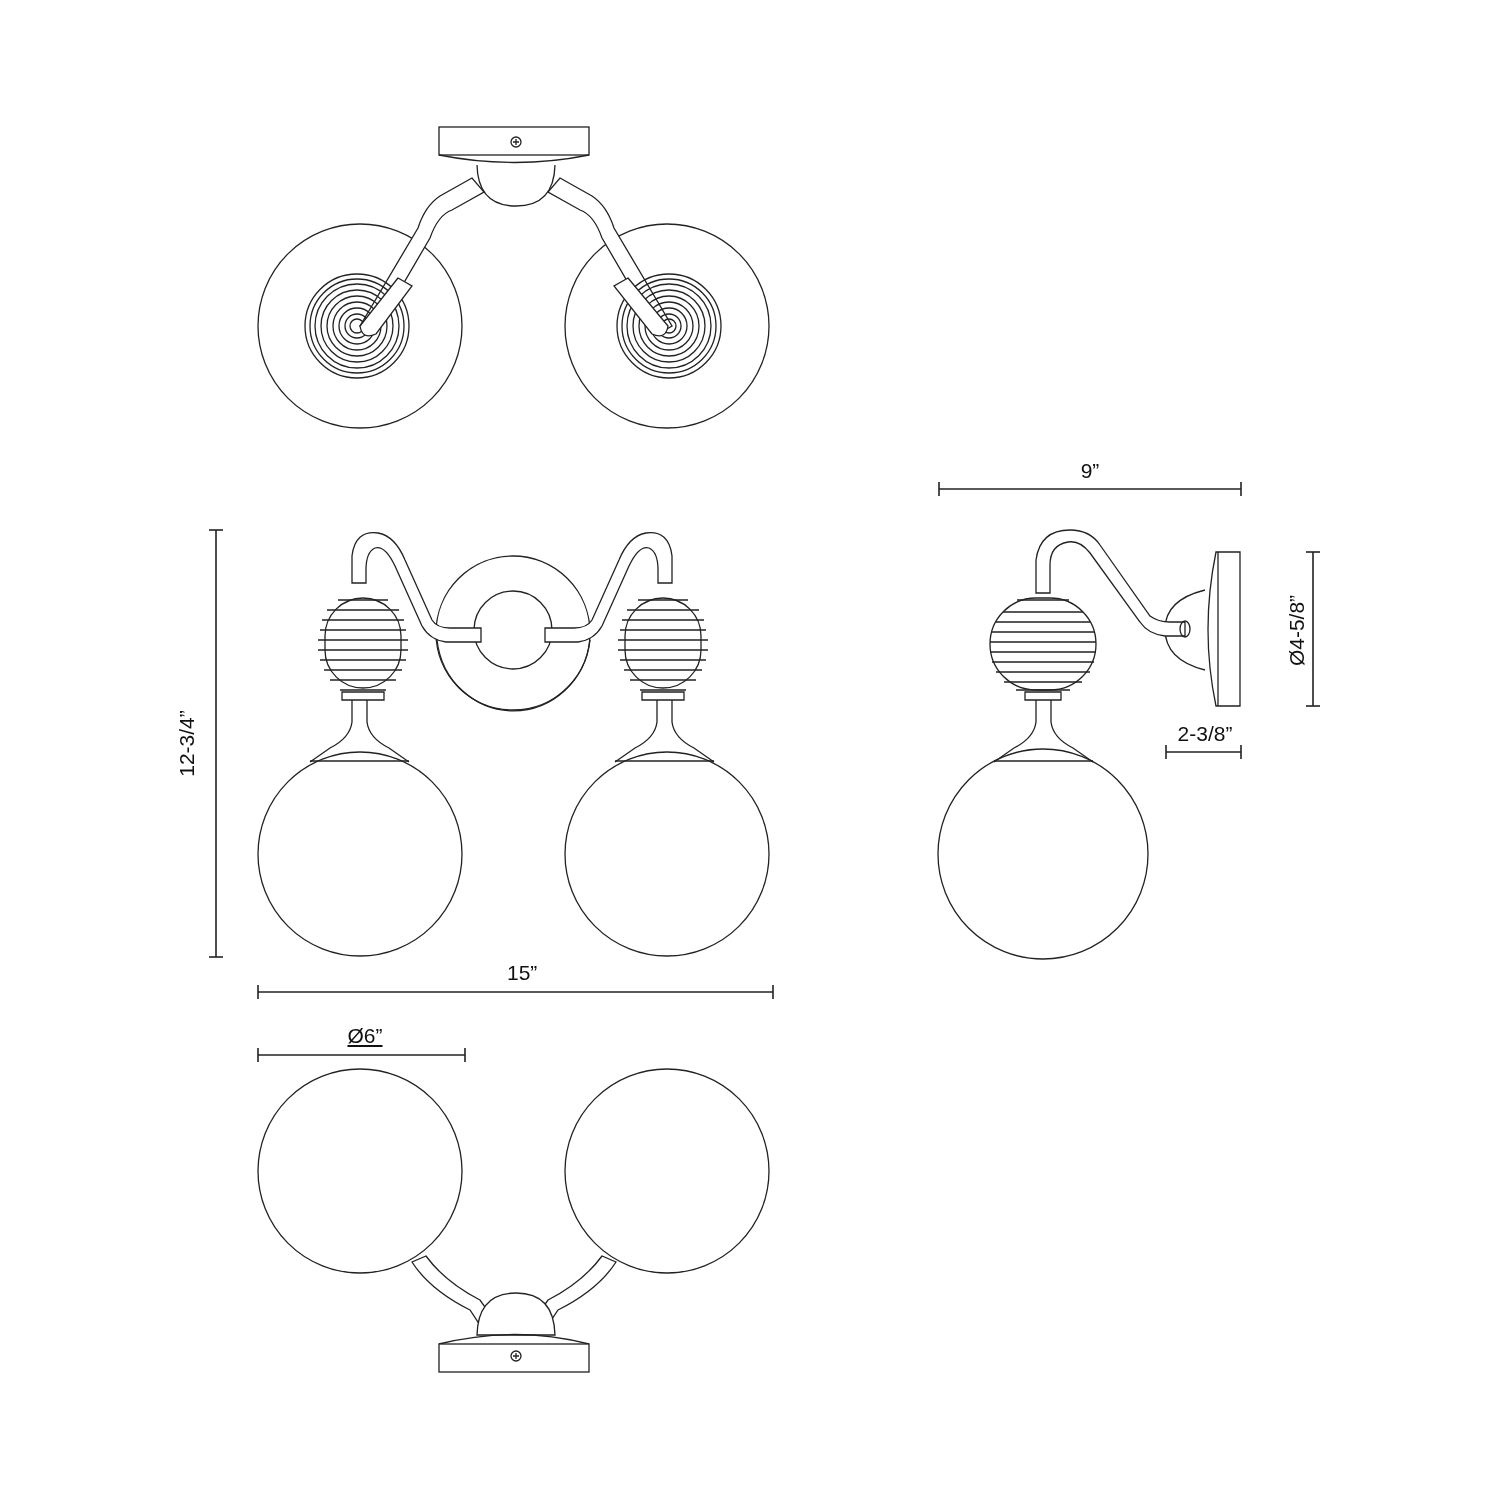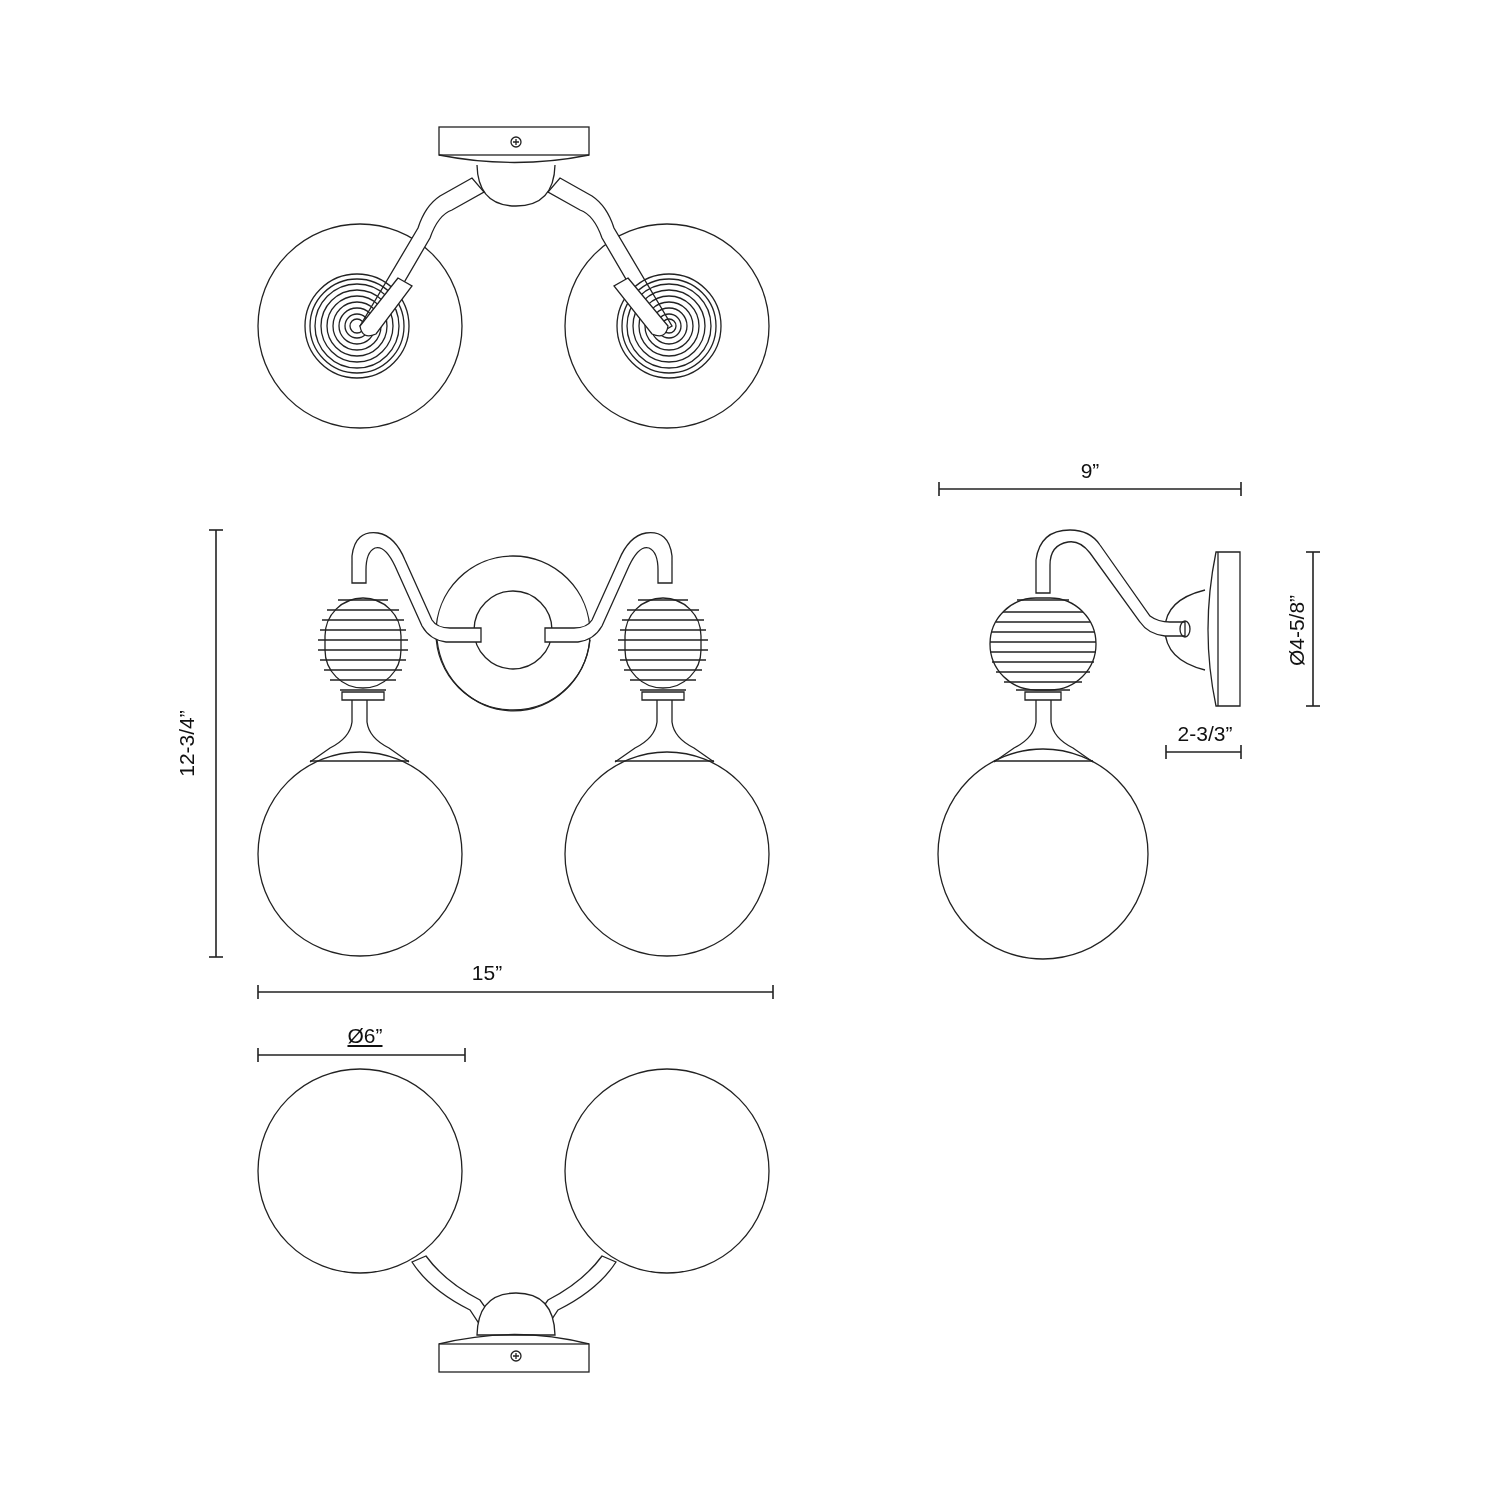--- a/index.html
+++ b/index.html
@@ -141,17 +141,17 @@
     <line class="dim" x1="1306" y1="552" x2="1320" y2="552"></line>
     <line class="dim" x1="1306" y1="706" x2="1320" y2="706"></line>
 
     <line class="dim" x1="1166" y1="752" x2="1241" y2="752"></line>
     <line class="dim" x1="1166" y1="745" x2="1166" y2="759"></line>
     <line class="dim" x1="1241" y1="745" x2="1241" y2="759"></line>
   </g>
 </svg>
 
 <div class="lbl vert" style="left:146px; top:733px; width:80px; text-align:center;">12-3/4”</div>
-<div class="lbl" style="left:467px; top:962px; width:40px; text-align:center;">15”</div>
+<div class="lbl" style="left:507px; top:962px; width:40px; text-align:left;">15”</div>
 <div class="lbl" style="left:335px; top:1025px; width:60px; text-align:center;text-decoration:underline;">Ø6”</div>
 <div class="lbl" style="left:1075px; top:460px; width:30px; text-align:center;">9”</div>
 <div class="lbl vert" style="left:1246px; top:620px; width:100px; text-align:center;">Ø4-5/8”</div>
-<div class="lbl" style="left:1165px; top:723px; width:80px; text-align:center;">2-3/3”</div>
+<div class="lbl" style="left:1165px; top:723px; width:80px; text-align:center;">2-3/8”</div>
 
 </body></html>

